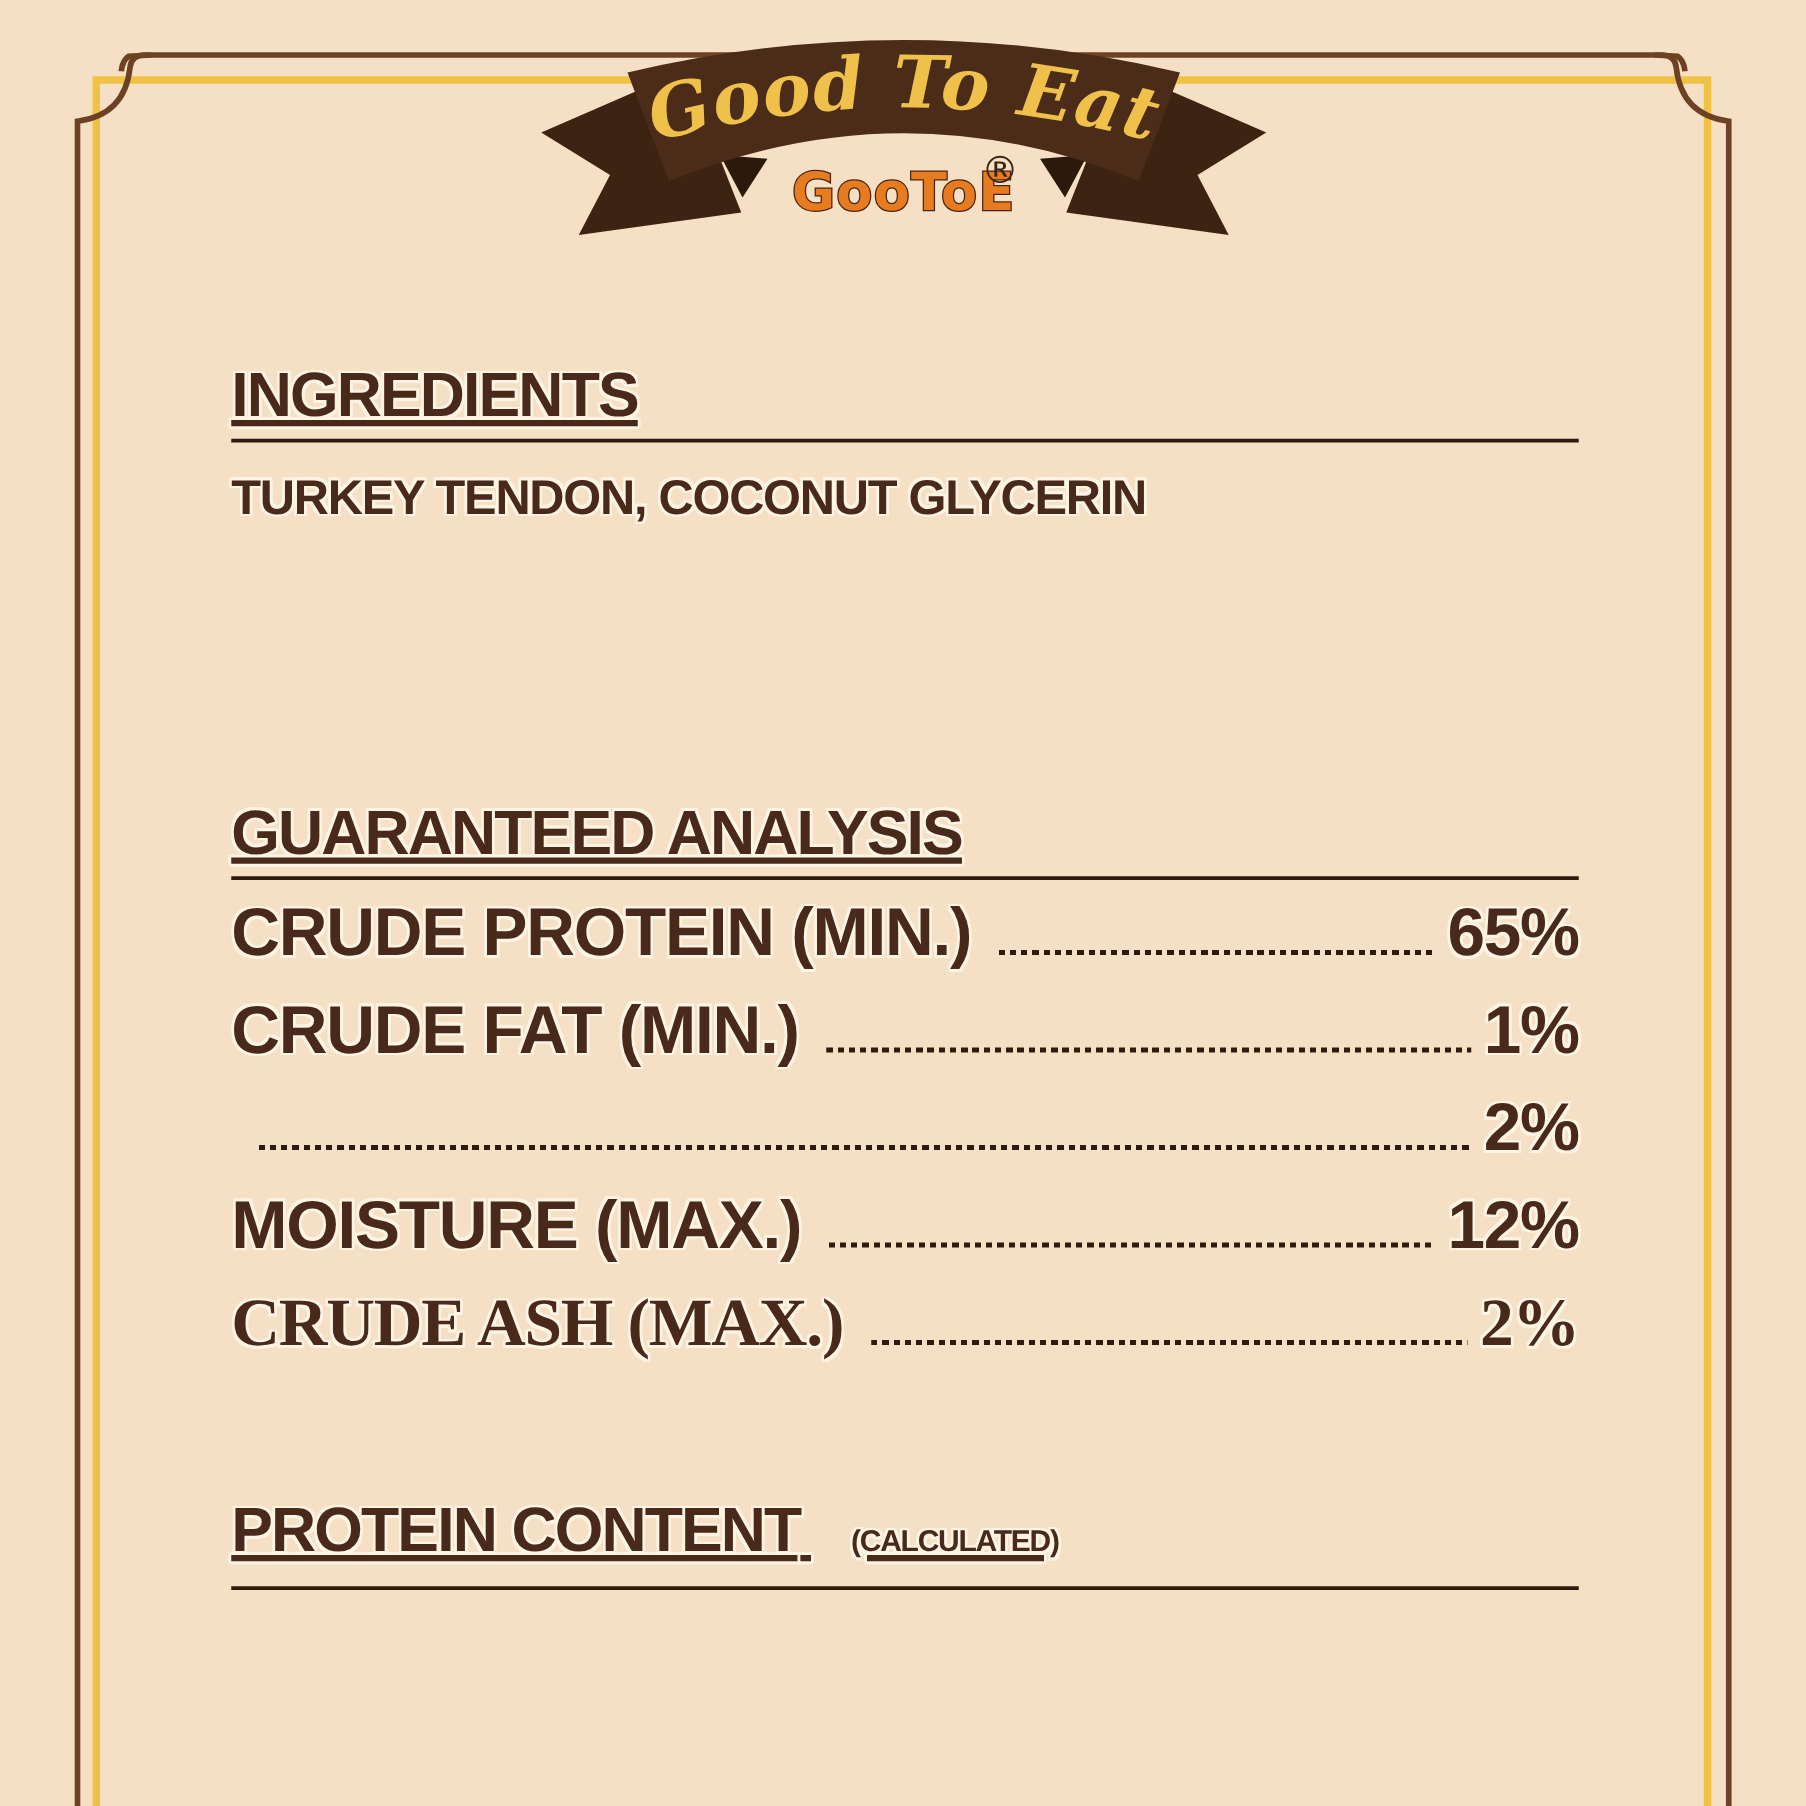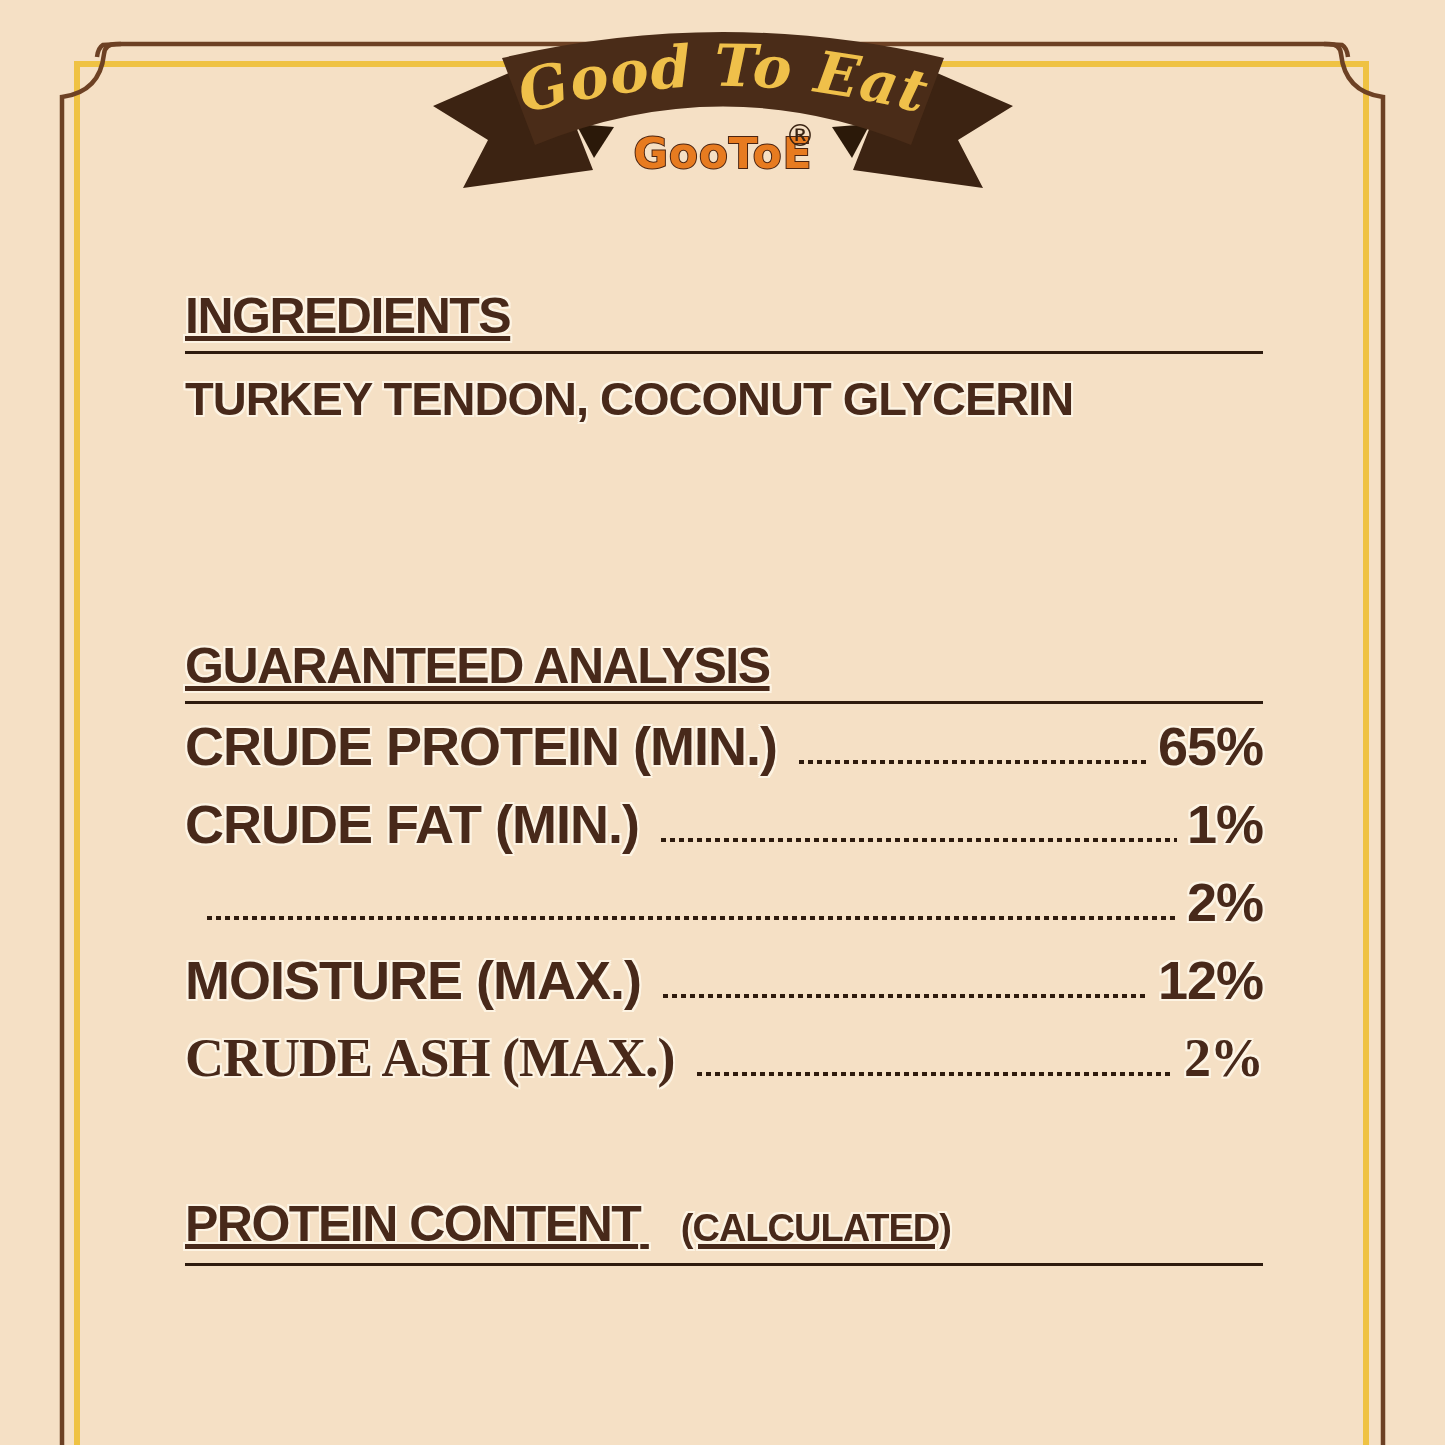--- a/index.html
+++ b/index.html
@@ -27,34 +27,34 @@
   h2{
     margin:0;
     font-size:50px;
     line-height:56px;
     font-weight:700;
     letter-spacing:-1.5px;
     white-space:nowrap;
     text-decoration:underline;
   }
   .suffix{
-    font-size:38px;
+    font-size:24px;
     letter-spacing:-1px;
     font-weight:700;
     padding-left:32px;
   }
   .rule{
     height:0;
     border-top:3px solid #2e1b0e;
     margin-top:7px;
   }
   .body-line{
     margin:0;
     margin-top:17px;
-    font-size:47px;
+    font-size:39px;
     line-height:56px;
     font-weight:700;
     letter-spacing:-1px;
     white-space:nowrap;
   }
   .rows{margin-top:14px;}
   .row{
     display:flex;
     align-items:flex-end;
     height:56px;

